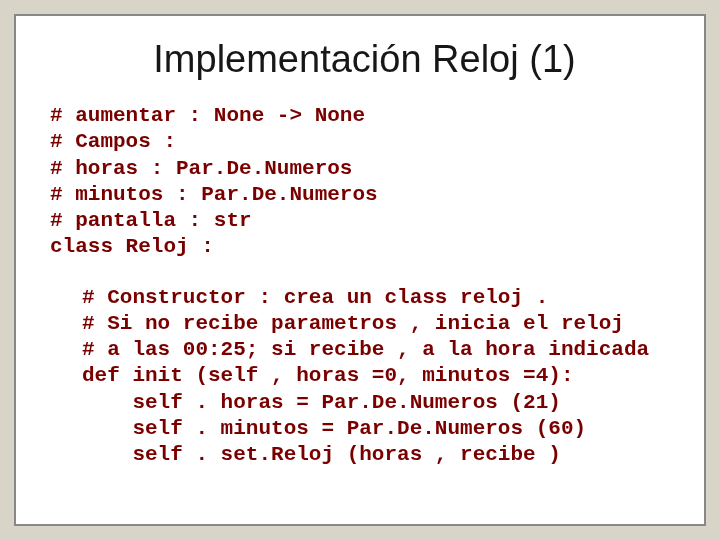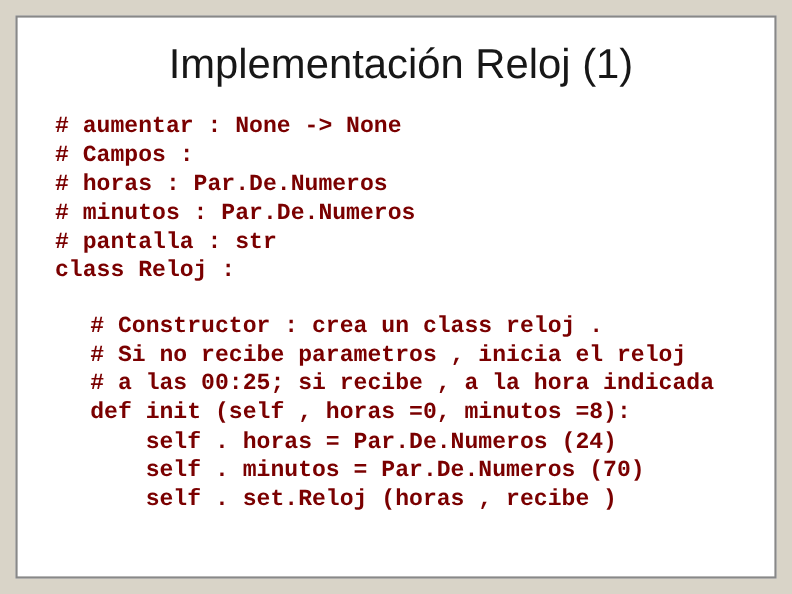--- a/index.html
+++ b/index.html
@@ -52,19 +52,19 @@
     <pre class="codeblock"><span># aumentar : None -&gt; None</span>
 <span># Campos :</span>
 <span># horas : Par.De.Numeros</span>
 <span># minutos : Par.De.Numeros</span>
 <span># pantalla : str</span>
 <span>class Reloj :</span></pre>
 
     <pre class="codeblock indent"><span># Constructor : crea un class reloj .</span>
 <span># Si no recibe parametros , inicia el reloj</span>
 <span># a las 00:25; si recibe , a la hora indicada</span>
-<span>def init (self , horas =0, minutos =8):</span>
-<span>    self . horas = Par.De.Numeros (24)</span>
-<span>    self . minutos = Par.De.Numeros (70)</span>
+<span>def init (self , horas =0, minutos =4):</span>
+<span>    self . horas = Par.De.Numeros (21)</span>
+<span>    self . minutos = Par.De.Numeros (60)</span>
 <span>    self . set.Reloj (horas , recibe )</span></pre>
 
   </div>
 </div>
 
 </body></html>

